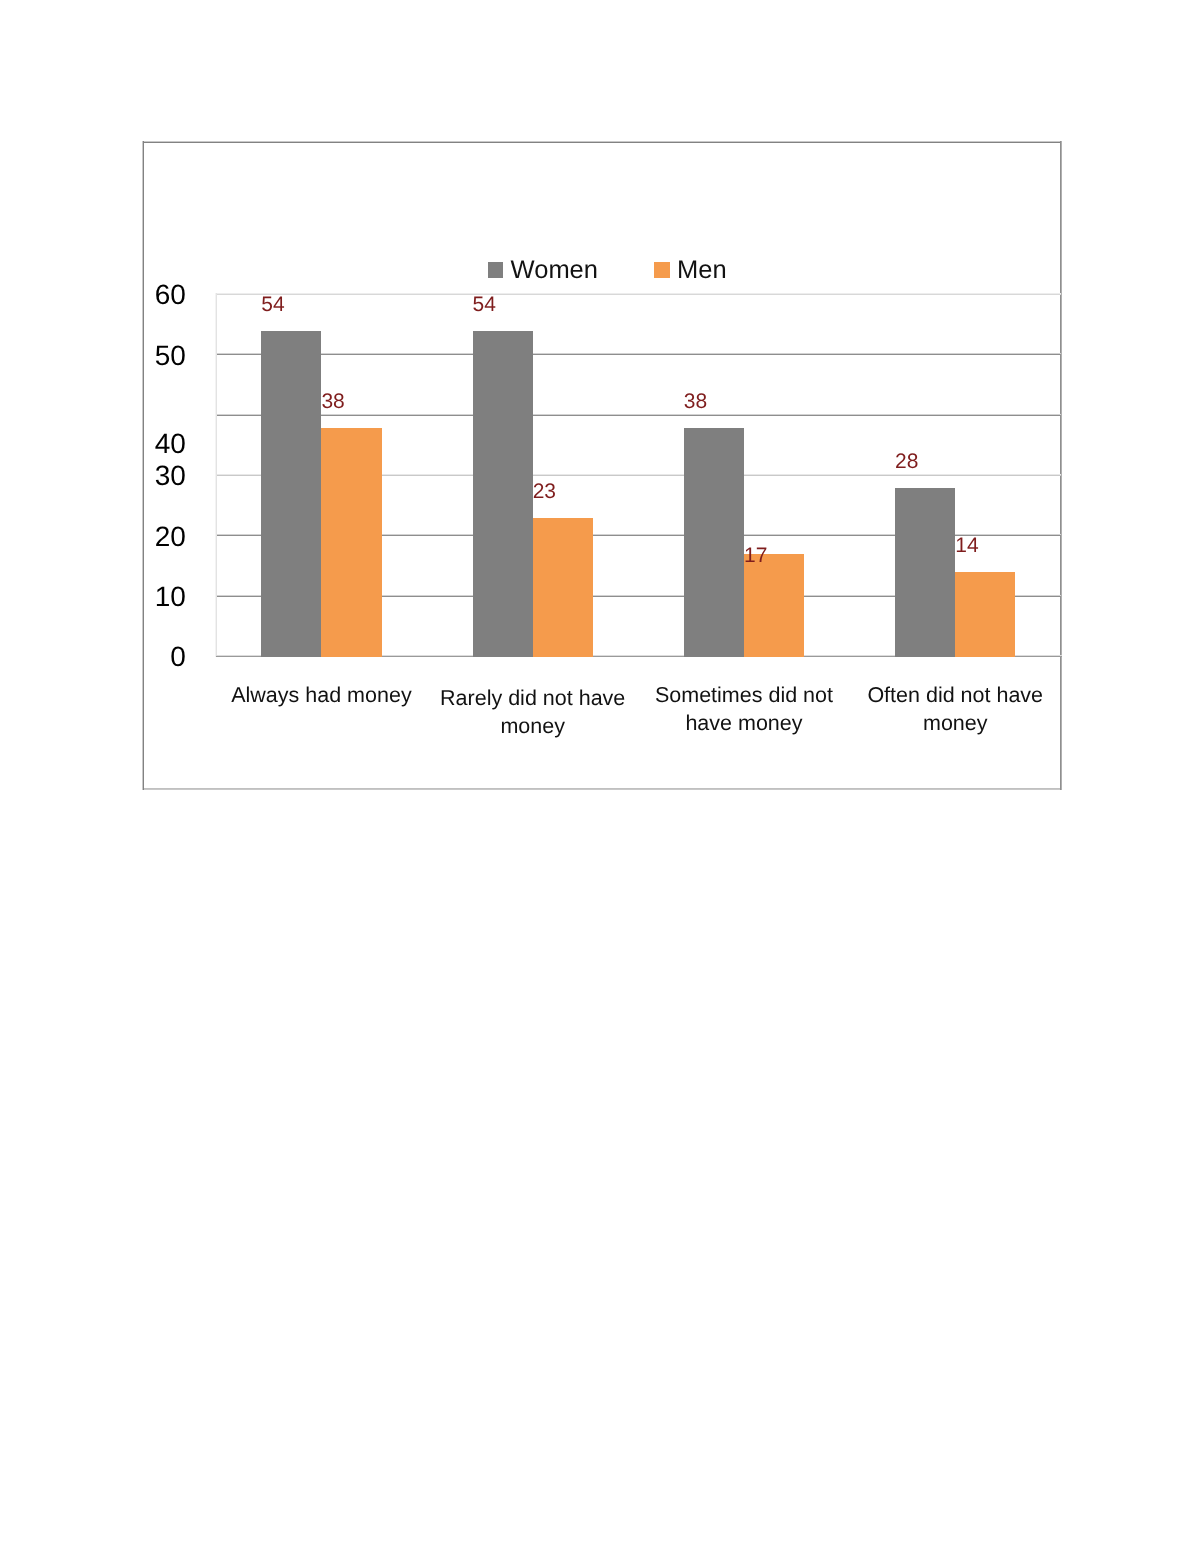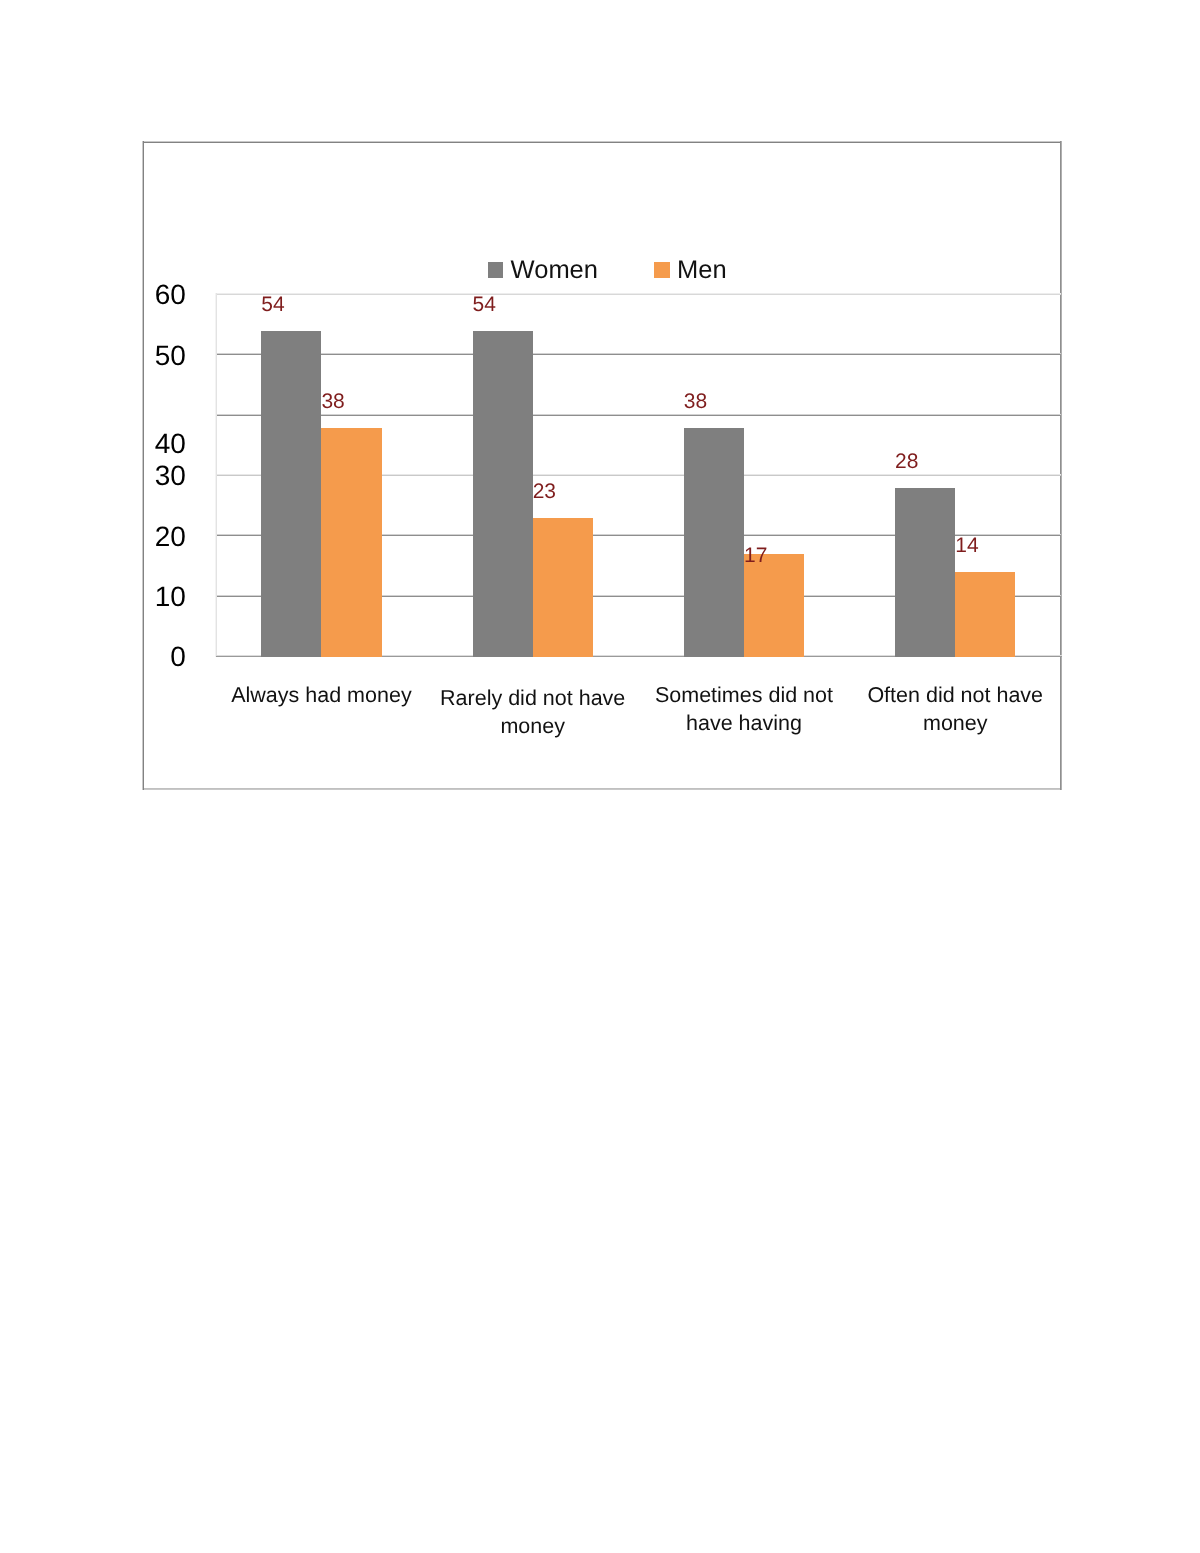--- a/index.html
+++ b/index.html
@@ -208,21 +208,21 @@
               <div>money</div>
             </div>
           </div>
           <div class="group" style="left: 422.55px; width: 211.275px;">
             <div class="bar" style="background: rgb(127, 127, 127); left: 45.4375px; width: 60.2px; height: 229.14px;"></div>
             <div class="dlabel" style="left: 45.4375px; width: 60.2px; top: 93.76px;">38</div>
             <div class="bar" style="background: rgb(245, 155, 76); left: 105.638px; width: 60.2px; height: 102.51px;"></div>
             <div class="dlabel" style="left: 105.638px; width: 60.2px; top: 220.39px; margin-top: 28px;">17</div>
             <div class="xlabel" style="width: 211.275px; top: 386.7px;">
               <div>Sometimes did not</div>
-              <div>have having</div>
+              <div>have money</div>
             </div>
           </div>
           <div class="group" style="left: 633.825px; width: 211.275px;">
             <div class="bar" style="background: rgb(127, 127, 127); left: 45.4375px; width: 60.2px; height: 168.84px;"></div>
             <div class="dlabel" style="left: 45.4375px; width: 60.2px; top: 154.06px;">28</div>
             <div class="bar" style="background: rgb(245, 155, 76); left: 105.638px; width: 60.2px; height: 84.42px;"></div>
             <div class="dlabel" style="left: 105.638px; width: 60.2px; top: 238.48px;">14</div>
             <div class="xlabel" style="width: 211.275px; top: 386.7px;">
               <div>Often did not have</div>
               <div>money</div>

